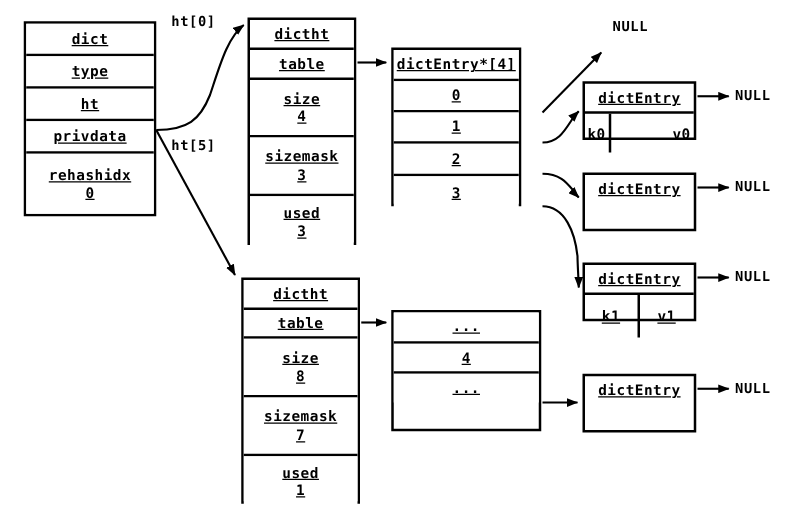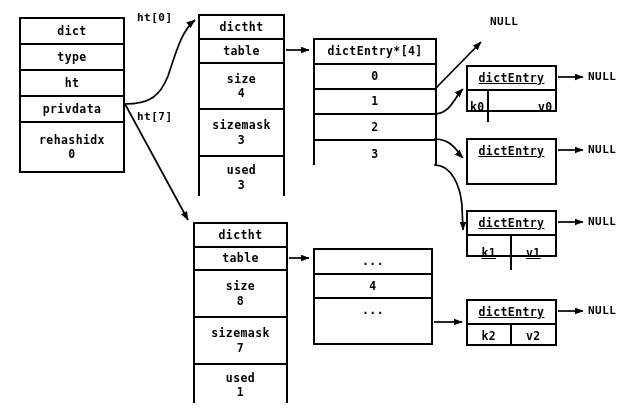--- a/index.html
+++ b/index.html
@@ -12,21 +12,21 @@
   svg#wires{position:absolute;left:0;top:0;width:643px;height:419px;pointer-events:none;}
 
   .box{position:absolute;border:2px solid #000;background:#fff;box-sizing:border-box;}
   .row{
     box-sizing:border-box;border-bottom:2px solid #000;
     display:flex;flex-direction:column;align-items:center;justify-content:center;
     font-size:11.5px;line-height:1.22;letter-spacing:.4px;font-weight:700;
     background:#fff;
   }
   .row:last-child{border-bottom:none;}
-  .row .v{display:block;}
+  .row .v{display:block;text-decoration:underline;}
 
   .kvrow{display:flex;box-sizing:border-box;border-top:2px solid #000;}
   .kvcell{
     flex:1 1 50%;box-sizing:border-box;
     display:flex;align-items:center;justify-content:center;
     font-size:11.5px;font-weight:700;letter-spacing:.4px;
   }
   .kvcell.left{border-right:2px solid #000;}
   .hdr{
     box-sizing:border-box;display:flex;align-items:center;justify-content:center;
@@ -56,21 +56,21 @@
     <div class="row" style="height:26px;">
       <span class="v">privdata</span>
     </div>
     <div class="row" style="height:48px;">
       <span class="v">rehashidx</span>
       <span class="v">0</span>
     </div>
   </div>
 
   <div class="freetext" style="left:137px;top:11px;">ht[0]</div>
-  <div class="freetext" style="left:137px;top:110px;">ht[7]</div>
+  <div class="freetext" style="left:137px;top:110px;">ht[5]</div>
 
   <div class="box" style="left:198px;top:14px;width:87px;height:182px;">
     <div class="row" style="height:24px;">
       <span class="v">dictht</span>
     </div>
     <div class="row" style="height:24px;">
       <span class="v">table</span>
     </div>
     <div class="row" style="height:46px;">
       <span class="v">size</span>
@@ -79,21 +79,21 @@
     <div class="row" style="height:47px;">
       <span class="v">sizemask</span>
       <span class="v">3</span>
     </div>
     <div class="row" style="height:41px;">
       <span class="v">used</span>
       <span class="v">3</span>
     </div>
   </div>
 
-  <div class="box" style="left:313px;top:38px;width:124px;height:127px;">
+  <div class="box" style="left:313px;top:38px;width:104px;height:127px;">
     <div class="row" style="height:25px;">
       <span class="v">dictEntry*[4]</span>
     </div>
     <div class="row" style="height:25px;">
       <span class="v">0</span>
     </div>
     <div class="row" style="height:25px;">
       <span class="v">1</span>
     </div>
     <div class="row" style="height:26px;">
@@ -172,28 +172,20 @@
       <div class="kvcell">
         <span>v1</span>
       </div>
     </div>
   </div>
   <div class="freetext" style="left:588px;top:215px;">NULL</div>
 
   <div class="box" style="left:466px;top:299px;width:91px;height:47px;">
     <div class="hdr" style="height:22px;">
       <span>dictEntry</span>
-    </div>
-    <div class="kvrow" style="height:23px;">
-      <div class="kvcell left">
-        <span>k2</span>
-      </div>
-      <div class="kvcell">
-        <span>v2</span>
-      </div>
     </div>
   </div>
   <div class="freetext" style="left:588px;top:304px;">NULL</div>
 
   <svg id="wires" viewBox="0 0 643 419">
     <defs>
       <marker id="ah" markerWidth="9" markerHeight="7" refX="8.4" refY="3.5" orient="auto" markerUnits="userSpaceOnUse">
         <path d="M0,0 L9,3.5 L0,7 z" fill="#000"></path>
       </marker>
     </defs>

